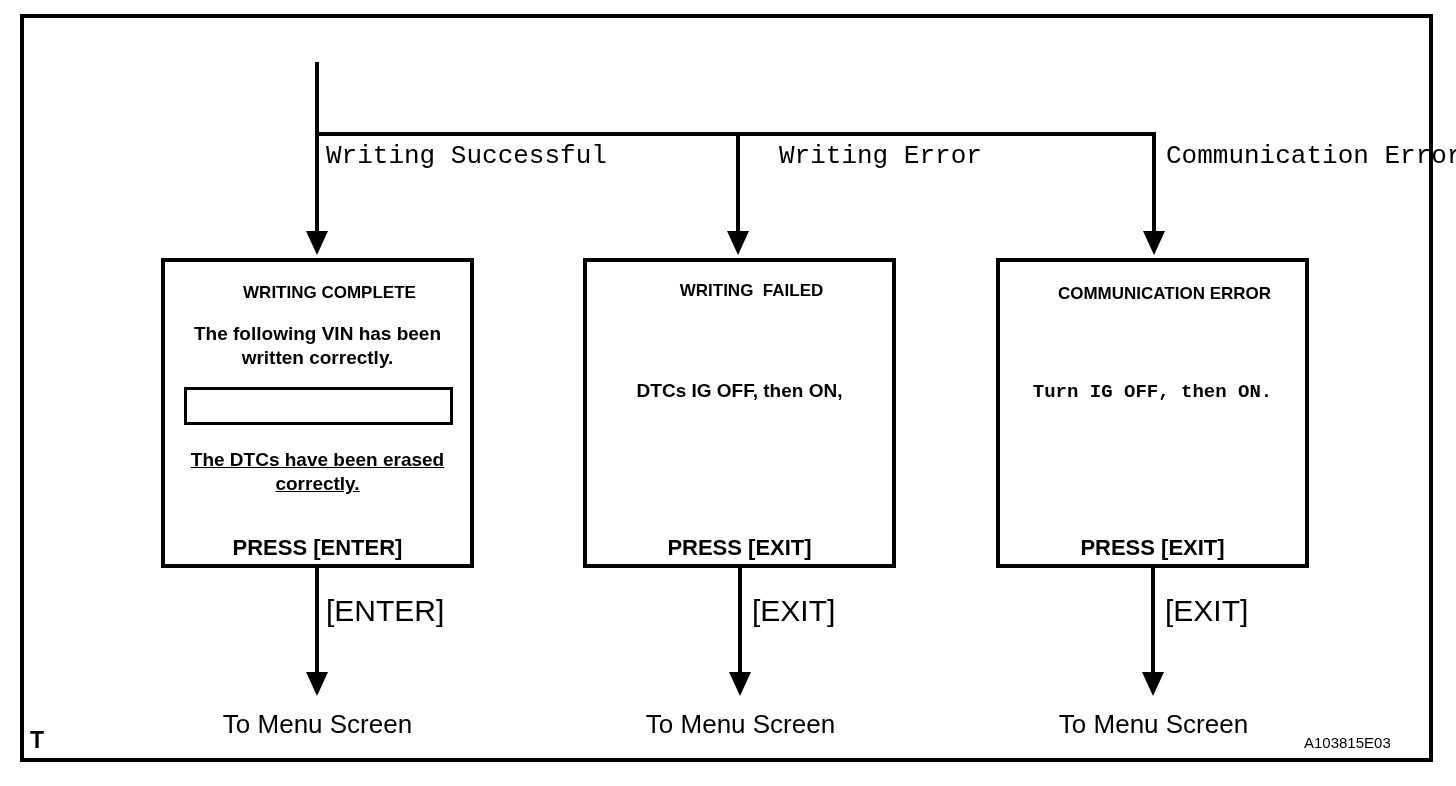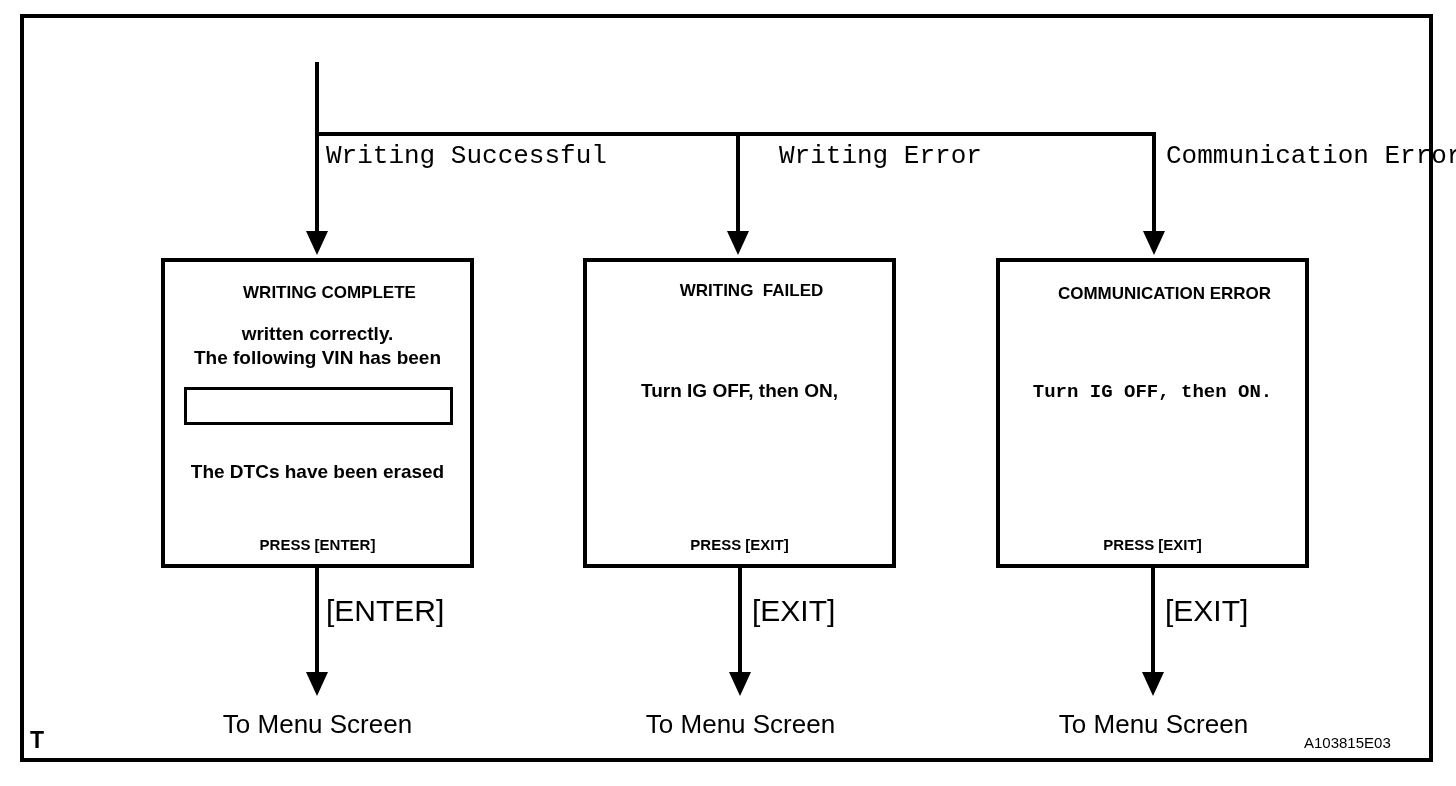--- a/index.html
+++ b/index.html
@@ -121,21 +121,21 @@
     text-align: center;
     font-size: 19px;
     font-weight: bold;
     line-height: 1.28;
   }
   .screen-footer {
     position: absolute;
     left: 0;
     right: 0;
     text-align: center;
-    font-size: 15px;
+    font-size: 22px;
     font-weight: bold;
     line-height: 1;
   }
   .vin-field {
     position: absolute;
     border: 3px solid #000;
     box-sizing: border-box;
     background: #fff;
   }
 </style>
@@ -165,34 +165,35 @@
 
   <div class="branch-label" style="left:326px; top:143px;">Writing Successful</div>
 
   <div class="branch-label" style="left:750px; top:143px;margin-left:29px;">Writing Error</div>
 
   <div class="branch-label" style="left:1166px; top:143px;">Communication Error</div>
 
   <div class="screen-box" style="left:161px; top:258px; width:313px; height:310px;">
     <div class="screen-title" style="top:22px;">WRITING COMPLETE</div>
     <div class="screen-body" style="top:60px;">
+      <div>The following VIN has been</div>
       <div>written correctly.</div>
-      <div>The following VIN has been</div>
     </div>
     <div class="vin-field" style="left:19px; top:125px; width:269px; height:38px;"></div>
-    <div class="screen-body" style="top:198px;">
+    <div class="screen-body" style="top:186px;text-decoration:underline;">
       <div>The DTCs have been erased</div>
+      <div>correctly.</div>
     </div>
     <div class="screen-footer" style="top:275px;">PRESS [ENTER]</div>
   </div>
 
   <div class="screen-box" style="left:583px; top:258px; width:313px; height:310px;">
     <div class="screen-title" style="top:20px;">WRITING  FAILED</div>
     <div class="screen-body" style="top:117px;">
-      <div>Turn IG OFF, then ON,</div>
+      <div>DTCs IG OFF, then ON,</div>
     </div>
     <div class="screen-footer" style="top:275px;">PRESS [EXIT]</div>
   </div>
 
   <div class="screen-box" style="left:996px; top:258px; width:313px; height:310px;">
     <div class="screen-title" style="top:23px;">COMMUNICATION ERROR</div>
     <div class="screen-body" style="top:118px;font-family:Liberation Mono, monospace;">
       <div>Turn IG OFF, then ON.</div>
     </div>
     <div class="screen-footer" style="top:275px;">PRESS [EXIT]</div>

